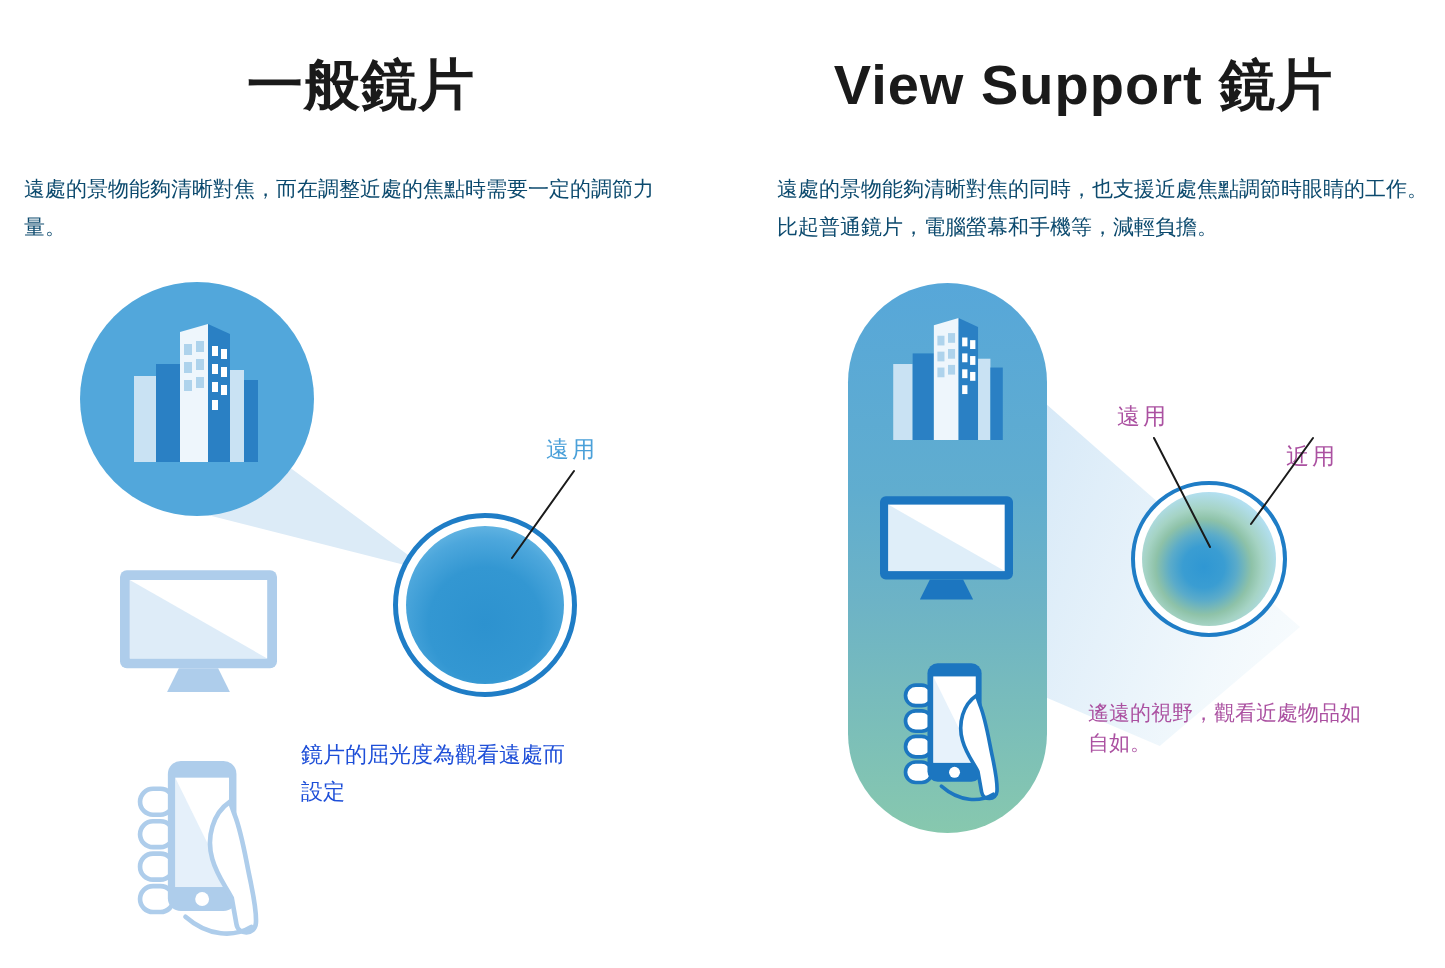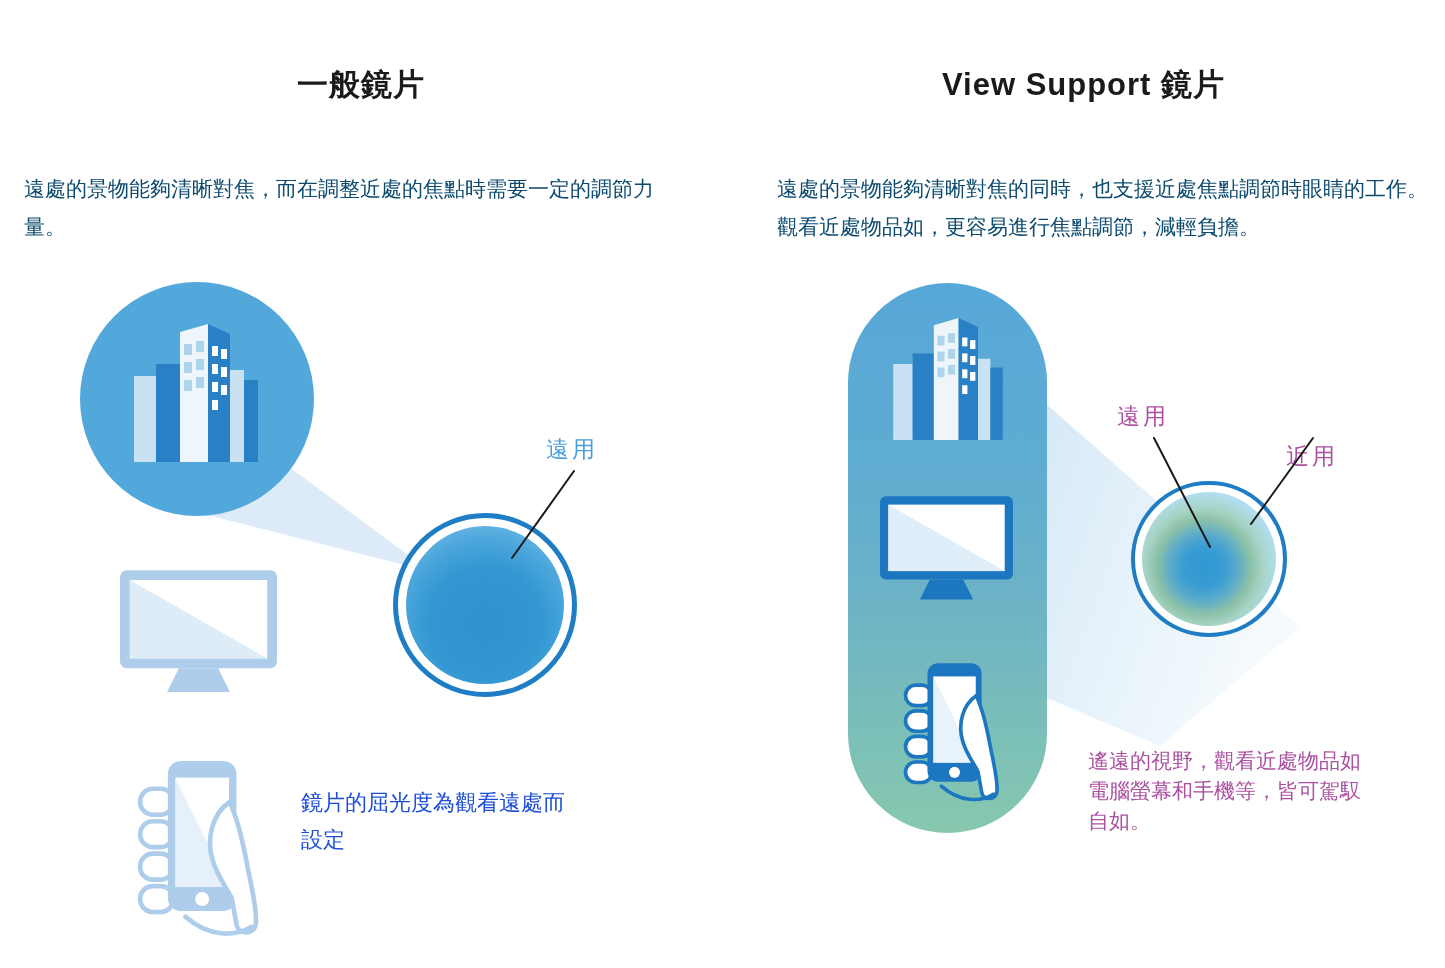--- a/index.html
+++ b/index.html
@@ -1,21 +1,21 @@
 <!DOCTYPE html>
 <html><head>
 <meta charset="utf-8">
 <style>
   html,body{margin:0;padding:0;background:#fff;}
   body{font-family:"Liberation Sans","DejaVu Sans",sans-serif;}
   .canvas{position:relative;width:1445px;height:968px;background:#fff;overflow:hidden;}
   .abs{position:absolute;}
 
   
-  .panel-title{top:50px;height:70px;font-size:31px;font-weight:700;color:#1a1a1a;
+  .panel-title{top:50px;height:70px;font-size:56px;font-weight:700;color:#1a1a1a;
     text-align:center;letter-spacing:1px;line-height:70px;}
   .title-left{left:0;width:722px;}
   .title-right{left:722px;width:723px;}
 
   
   .desc{top:170px;font-size:21px;line-height:38px;color:#0c4a6e;}
   .desc div{white-space:nowrap;}
   .desc-left{left:24px;}
   .desc-right{left:777px;}
 
@@ -41,21 +41,21 @@
   .lens-right{left:1131px;top:481px;width:156px;height:156px;border-width:4px;}
   .lens-right .lens-fill{position:absolute;inset:7px;border-radius:50%;
     background:radial-gradient(circle at 46% 56%, #2f97d3 0%, #3a9dd2 20%, #5aabca 32%, #8ec2a8 46%, #a5d3c4 56%, #b2dff0 72%, #c8e8f5 100%);}
 
   
   .lens-label{font-size:23px;letter-spacing:3px;white-space:nowrap;}
   .label-blue{color:#4aa0d9;}
   .label-magenta{color:#ab51a1;}
 
   
-  .caption{font-size:22px;margin-top:48px;}
+  .caption{font-size:22px;}
   .caption div{white-space:nowrap;}
   .caption-left{left:301px;top:736px;line-height:37px;color:#1d4ed8;}
   .caption-right{left:1088px;top:698px;line-height:30px;color:#ab51a1;font-size:21px;}
 
   
   .icon-pale{--acc:#aecdeb;--pale:#d3e6f6;}
   .icon-dark{--acc:#1c76c0;--pale:#d7eaf8;}
 
   svg{display:block;}
   .lines-overlay{left:0;top:0;width:1445px;height:968px;pointer-events:none;}
@@ -126,21 +126,21 @@
 
   <div class="abs caption caption-left">
     <div>鏡片的屈光度為觀看遠處而</div>
     <div>設定</div>
   </div>
 
   <div class="abs panel-title title-right">View Support 鏡片</div>
 
   <div class="abs desc desc-right">
     <div>遠處的景物能夠清晰對焦的同時，也支援近處焦點調節時眼睛的工作。</div>
-    <div>觀看近處物品如，更容易進行焦點調節，減輕負擔。</div>
+    <div>比起普通鏡片，電腦螢幕和手機等，減輕負擔。</div>
   </div>
 
   <div class="abs beam-right"></div>
 
   <div class="abs pill">
     <svg class="abs" style="left:45px;top:28px;" width="110" height="129" viewBox="0 0 124 146">
       <rect x="0" y="60" width="22" height="86" fill="#c9e2f3"></rect>
       <rect x="22" y="48" width="24" height="98" fill="#2a80c4"></rect>
       <polygon points="46,16 74,8 74,146 46,146" fill="#eef6fc"></polygon>
       <rect x="50" y="28" width="8" height="11" fill="#aed3ec"></rect>
@@ -184,21 +184,20 @@
 
   <div class="abs lens-ring lens-right">
     <div class="lens-fill"></div>
   </div>
 
   <div class="abs lens-label label-magenta" style="left:1117px;top:401px;">遠用</div>
   <div class="abs lens-label label-magenta" style="left:1286px;top:401px;margin-top:40px;">近用</div>
 
   <div class="abs caption caption-right">
     <div>遙遠的視野，觀看近處物品如</div>
-    <div>電腦螢幕和手機等，皆可駕馭</div>
     <div>自如。</div>
   </div>
 
   <svg class="abs lines-overlay" width="1445" height="968" viewBox="0 0 1445 968">
     <line x1="574" y1="471" x2="512" y2="558" stroke="#1a1a1a" stroke-width="2" stroke-linecap="round"></line>
     <line x1="1154" y1="438" x2="1210" y2="547" stroke="#1a1a1a" stroke-width="2" stroke-linecap="round"></line>
     <line x1="1313" y1="438" x2="1251" y2="524" stroke="#1a1a1a" stroke-width="2" stroke-linecap="round"></line>
   </svg>
 
 </div>

